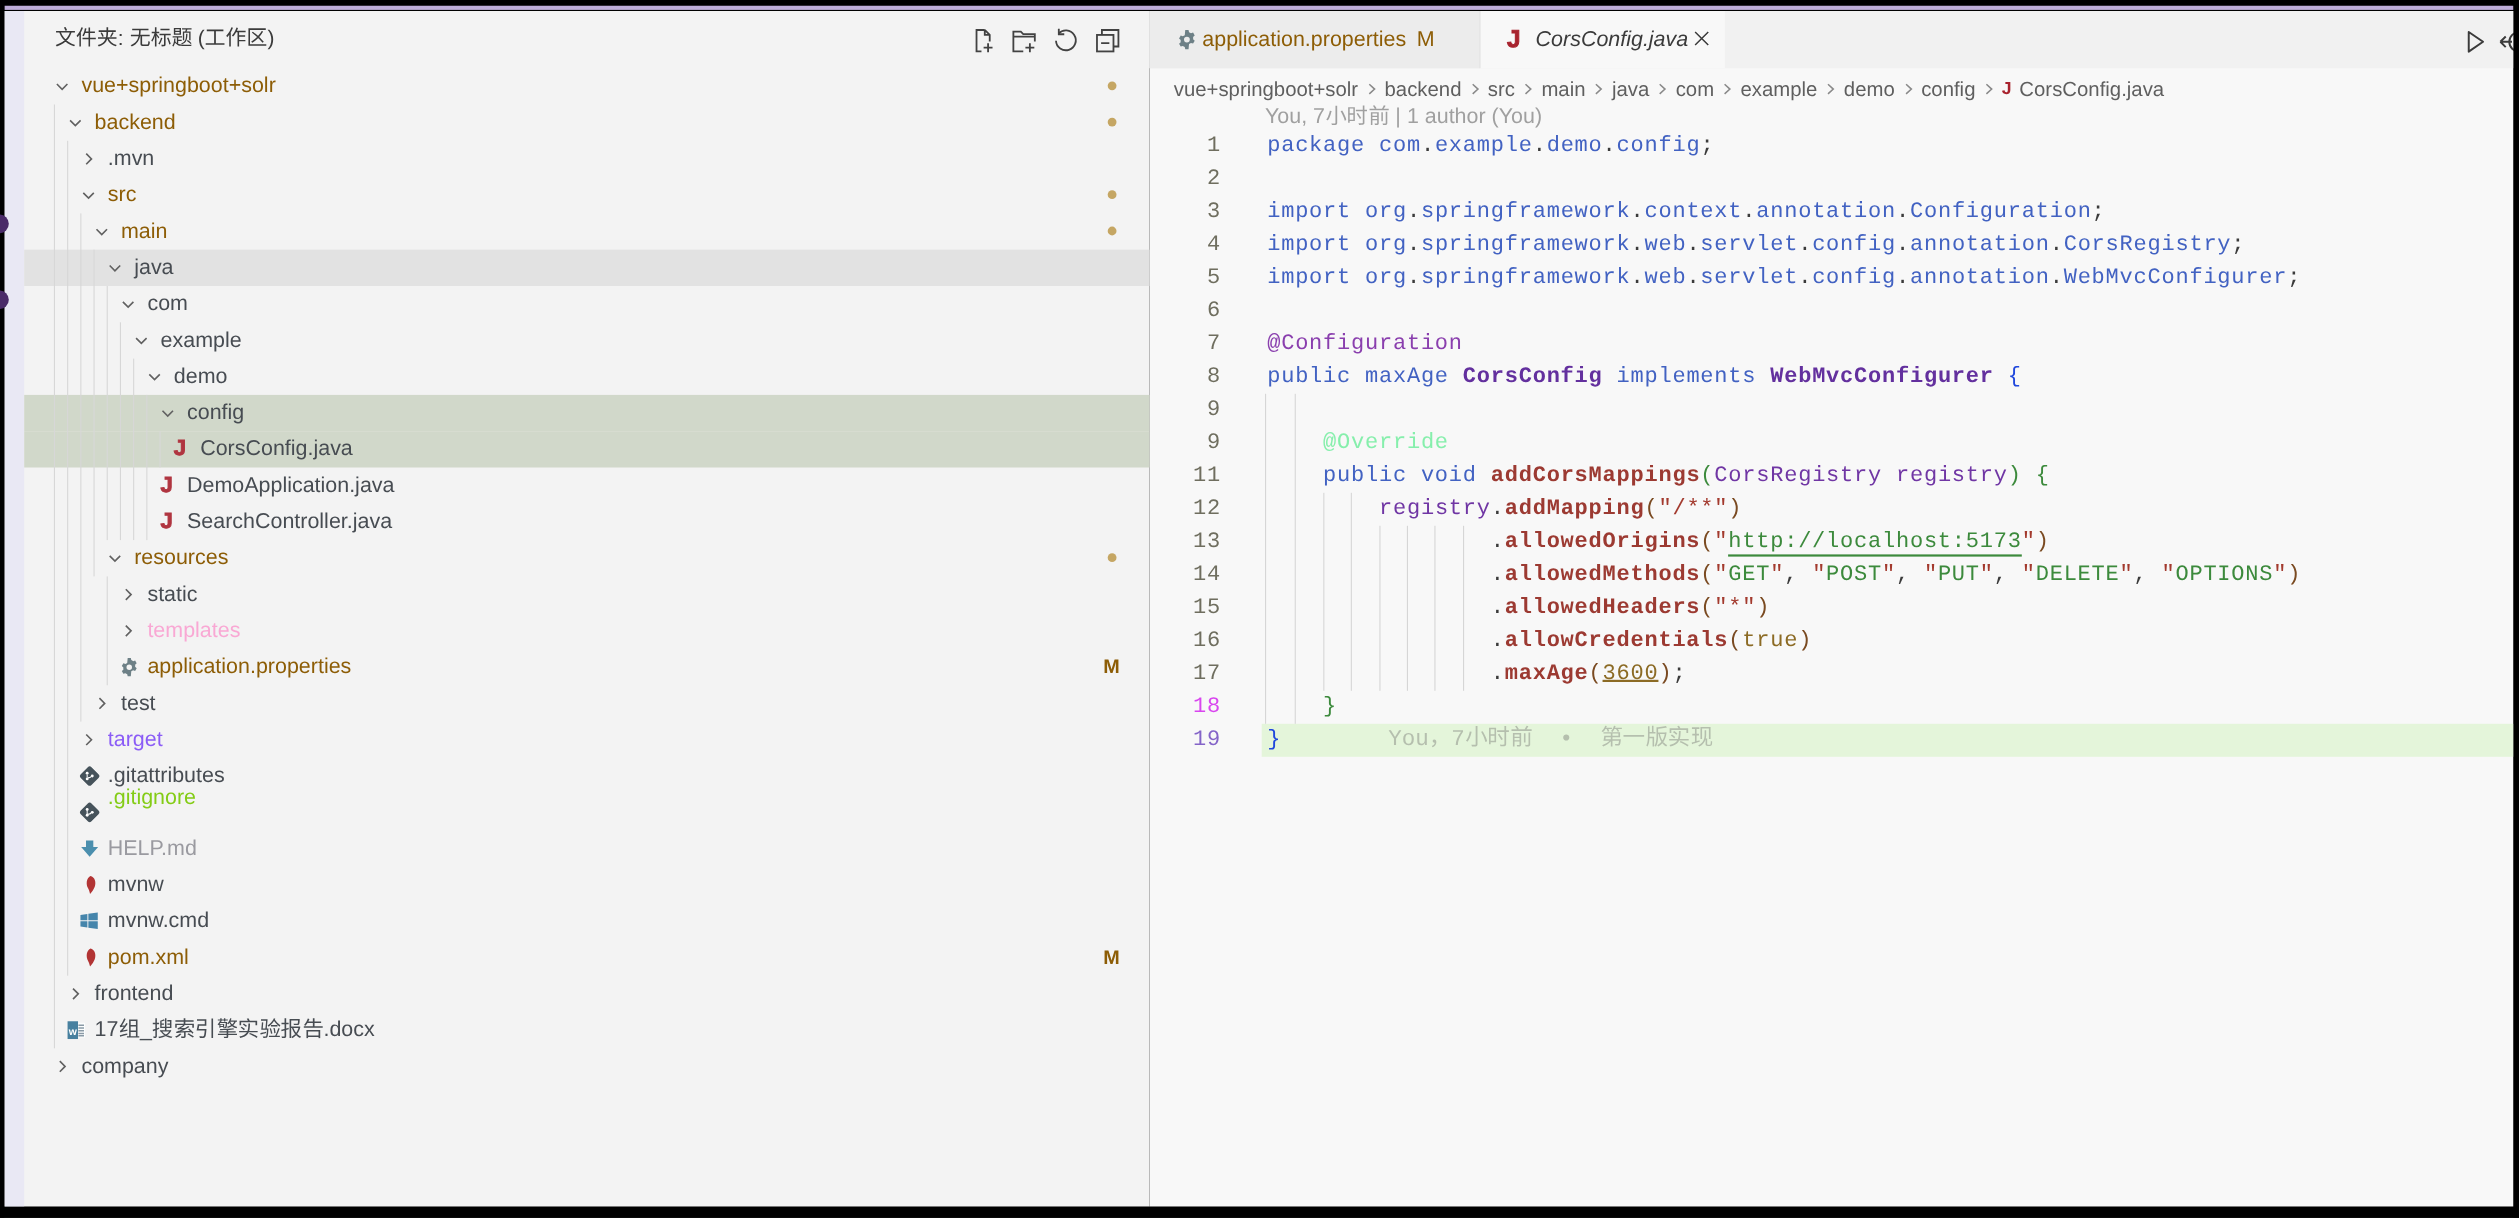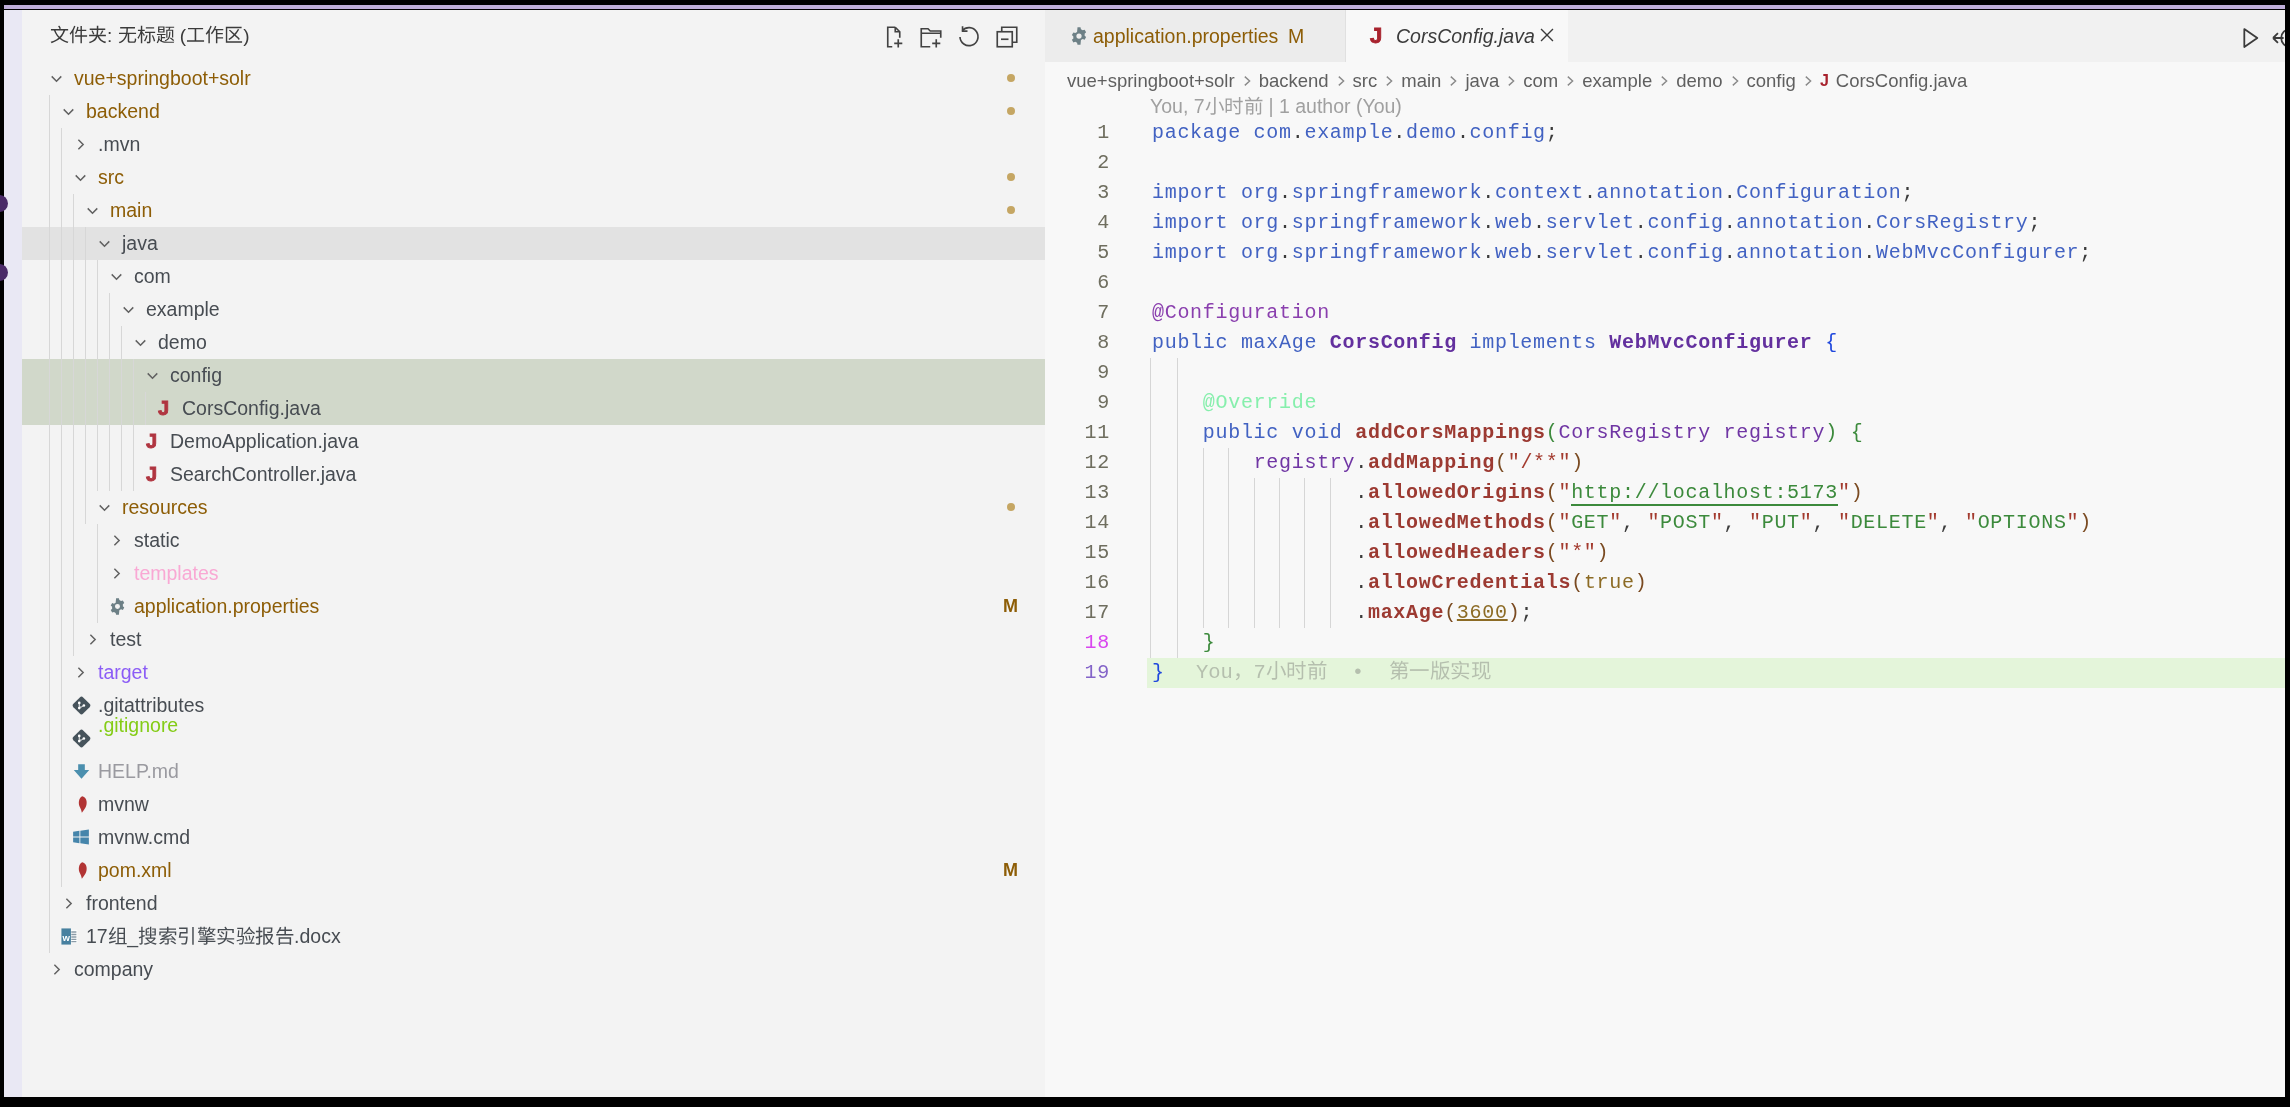--- a/index.html
+++ b/index.html
@@ -344,21 +344,21 @@
 <div class="codeline" style="top:538px">                <span style="color:#3b3b3b;">.</span><span style="color:#9c3a32;font-weight:bold;">allowedHeaders</span><span style="color:#7a4a21;">(</span><span style="color:#a33a2e;">"*"</span><span style="color:#7a4a21;">)</span></div>
 <div class="lnum" style="top:568px;color:#6f6e5f">16</div>
 <div class="codeline" style="top:568px">                <span style="color:#3b3b3b;">.</span><span style="color:#9c3a32;font-weight:bold;">allowCredentials</span><span style="color:#7a4a21;">(</span><span style="color:#8c6b25;">true</span><span style="color:#7a4a21;">)</span></div>
 <div class="lnum" style="top:598px;color:#6f6e5f">17</div>
 <div class="codeline" style="top:598px">                <span style="color:#3b3b3b;">.</span><span style="color:#9c3a32;font-weight:bold;">maxAge</span><span style="color:#7a4a21;">(</span><span style="color:#8c6b25;text-decoration:underline;">3600</span><span style="color:#7a4a21;">)</span><span style="color:#3b3b3b;">;</span></div>
 <div class="lnum" style="top:628px;color:#d946ef">18</div>
 <div class="codeline" style="top:628px">    <span style="color:#3c8a3c;">}</span></div>
 <div class="lnum" style="top:658px;color:#8464c8">19</div>
 <div class="codeline" style="top:658px"><span style="color:#2048dd;">}</span></div>
 <div class="abs" style="left:1571px;top:504px;width:267px;height:2px;background:#3c8a3c"></div>
-<div class="abs mono" style="left:1196px;top:658px;height:30px;line-height:30px;font-size:20.5px;color:#b5bfae">You<svg class="cj" viewBox="0 0 1000 1000">
+<div class="abs mono" style="left:1262px;top:658px;height:30px;line-height:30px;font-size:20.5px;color:#b5bfae">You<svg class="cj" viewBox="0 0 1000 1000">
       <use href="#uff0c"></use>
     </svg>7<svg class="cj" viewBox="0 0 1000 1000">
       <use href="#u5c0f"></use>
     </svg><svg class="cj" viewBox="0 0 1000 1000">
       <use href="#u65f6"></use>
     </svg><svg class="cj" viewBox="0 0 1000 1000">
       <use href="#u524d"></use>
     </svg> &nbsp;•&nbsp;&nbsp;<svg class="cj" viewBox="0 0 1000 1000">
       <use href="#u7b2c"></use>
     </svg><svg class="cj" viewBox="0 0 1000 1000">

